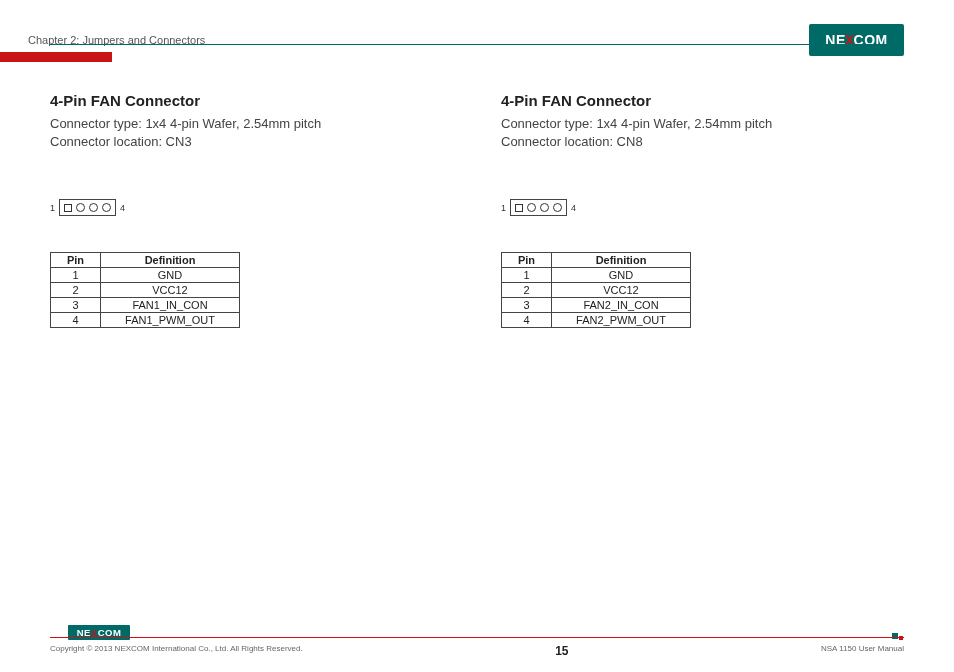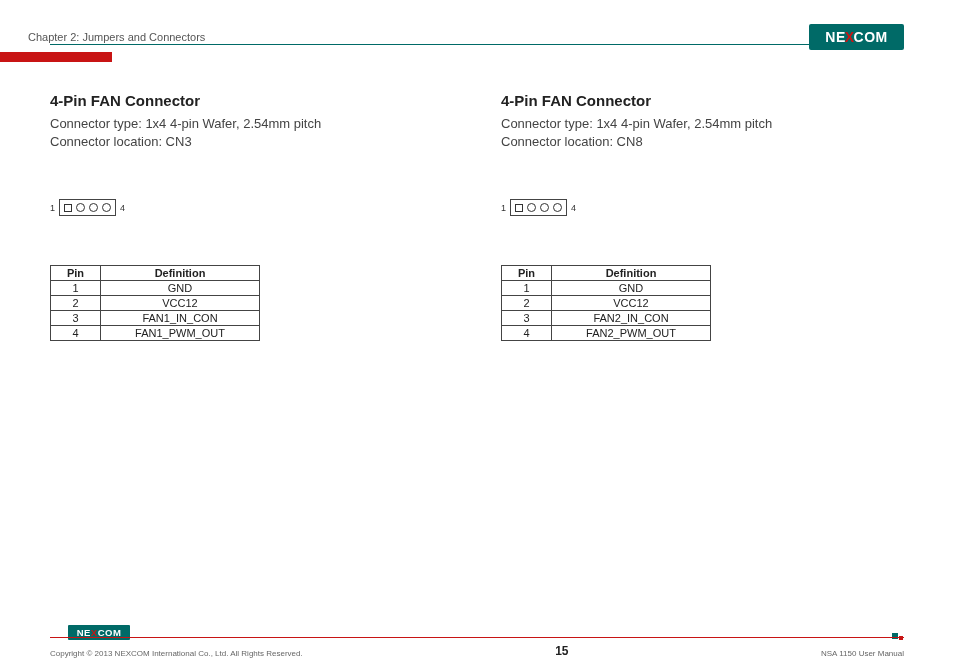--- a/index.html
+++ b/index.html
@@ -1,37 +1,37 @@
 <!DOCTYPE html>
 <html><head>
   <meta charset="utf-8">
   <style>
     * { box-sizing: border-box; margin: 0; padding: 0; }
     body { width: 954px; height: 672px; font-family: Arial, sans-serif; background: #fff; position: relative; color: #333; }
     .header { padding: 24px 50px 0 28px; display: flex; justify-content: space-between; align-items: center; }
     .chapter { font-size: 11px; color: #555; }
-    .logo-top { width: 95px; height: 26px; background: #006a67; border-radius: 2px; display: flex; align-items: center; justify-content: center; color: #fff; font-weight: bold; font-size: 14px; letter-spacing: 0.5px; }
+    .logo-top { width: 95px; height: 32px; background: #006a67; border-radius: 2px; display: flex; align-items: center; justify-content: center; color: #fff; font-weight: bold; font-size: 14px; letter-spacing: 0.5px; }
     .logo-top .x { color: #c81414; margin: 0 -1px; }
     .redbar { position: absolute; left: 0; top: 52px; width: 112px; height: 10px; background: #c81414; }
     .rule-top { position: absolute; left: 50px; right: 50px; top: 44px; height: 1px; background: #006a67; }
     .content { position: absolute; left: 50px; right: 50px; top: 92px; display: flex; gap: 48px; }
     .col { flex: 1; }
     .title { font-size: 15px; font-weight: bold; color: #222; margin-bottom: 6px; }
     .subtitle { font-size: 13px; color: #444; line-height: 1.4; }
     .connector-diagram { margin-top: 48px; display: flex; align-items: center; gap: 4px; }
     .pinbox { border: 1px solid #444; padding: 3px 4px; display: flex; gap: 4px; align-items: center; }
     .pin-sq { width: 8px; height: 8px; border: 1px solid #333; }
     .pin-o { width: 9px; height: 9px; border: 1px solid #333; border-radius: 50%; }
     .pin-label { font-size: 9px; }
-    .pintable { margin-top: 49px; border-collapse: collapse; font-size: 11px; color: #222; width: 210px; padding-left: 36px; }
+    .pintable { margin-top: 36px; border-collapse: collapse; font-size: 11px; color: #222; width: 190px; padding-left: 36px; }
     .pintable th, .pintable td { border: 1px solid #444; padding: 1px 6px; text-align: center; }
     .pintable th { font-weight: bold; }
     .footer { position: absolute; left: 50px; right: 50px; bottom: 14px; }
     .rule-bot { height: 1px; background: #c81414; margin-bottom: 6px; }
-    .foot-row { display: flex; justify-content: space-between; align-items: flex-end; font-size: 8px; color: #666; }
+    .foot-row { display: flex; justify-content: space-between; align-items: flex-start; font-size: 8px; color: #666; }
     .logo-bot { width: 62px; height: 15px; background: #006a67; border-radius: 1px; position: absolute; bottom: 32px; left: 68px; display:flex; align-items:center; justify-content:center; color:#fff; font-weight:bold; font-size:9.5px; letter-spacing:0.5px; }
     .logo-bot .x { color:#c81414; }
     .pgnum { font-size: 12px; font-weight: bold; color: #222; }
     .corner-mark { position:absolute; right:50px; bottom:29px; width:12px; height:12px; }
     .corner-mark::before { content:""; position:absolute; left:0; top:2px; width:6px; height:6px; background:#006a67; }
     .corner-mark::after { content:""; position:absolute; left:7px; top:5px; width:4px; height:4px; background:#c81414; }
   </style>
 </head>
 <body>
 

